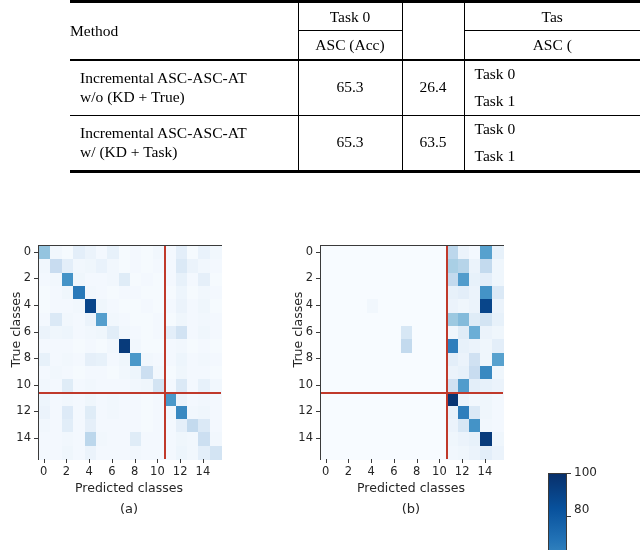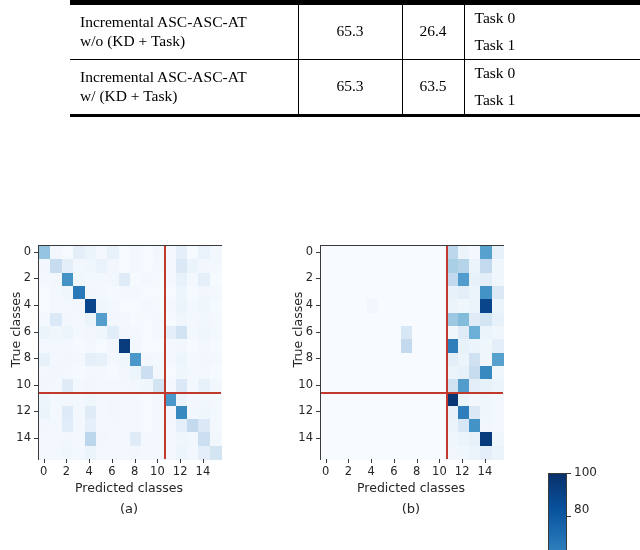--- a/index.html
+++ b/index.html
@@ -198,33 +198,54 @@
     color: #262626;
     margin-top: -8px;
     font-family: "DejaVu Sans", sans-serif;
   }
 </style>
 </head>
 <body>
 
 <div id="results-table-wrap">
   <div class="rule-thick"></div>
+  <table class="results">
+    <colgroup>
+      <col class="col-method">
+        <col class="col-t0acc">
+        <col class="col-t0b">
+        <col class="col-t1">
+    </colgroup>
+    <tbody>
+      <tr>
+        <td class="hdr-h" rowspan="2">Method</td>
+        <td class="hdr-h center vline-l hdr-underline">Task 0</td>
+        <td class="hdr-h vline-l"></td>
+        <td class="hdr-h center vline-l hdr-underline">Tas</td>
+      </tr>
+      <tr>
+        <td class="hdr-sub center vline-l">ASC (Acc)</td>
+        <td class="hdr-sub vline-l"></td>
+        <td class="hdr-sub center vline-l">ASC (</td>
+      </tr>
+    </tbody>
+  </table>
   <div class="rule-thin"></div>
   <table class="results">
     <colgroup>
       <col class="col-method">
         <col class="col-t0acc">
         <col class="col-t0b">
         <col class="col-t1">
     </colgroup>
     <tbody>
       <tr class="row-body">
         <td rowspan="2" class="two-line cell-pad-l">
           <div>Incremental ASC-ASC-AT</div>
-          <div>w/o (KD + Task)</div>
+          <div>w/o (KD + True)</div>
         </td>
         <td rowspan="2" class="center vline-l">65.3</td>
         <td rowspan="2" class="center vline-l">26.4</td>
         <td class="vline-l cell-pad-l">Task 0</td>
       </tr>
       <tr class="row-body">
         <td class="vline-l cell-pad-l">Task 1</td>
       </tr>
 
       <tr class="row-body row-sep">

